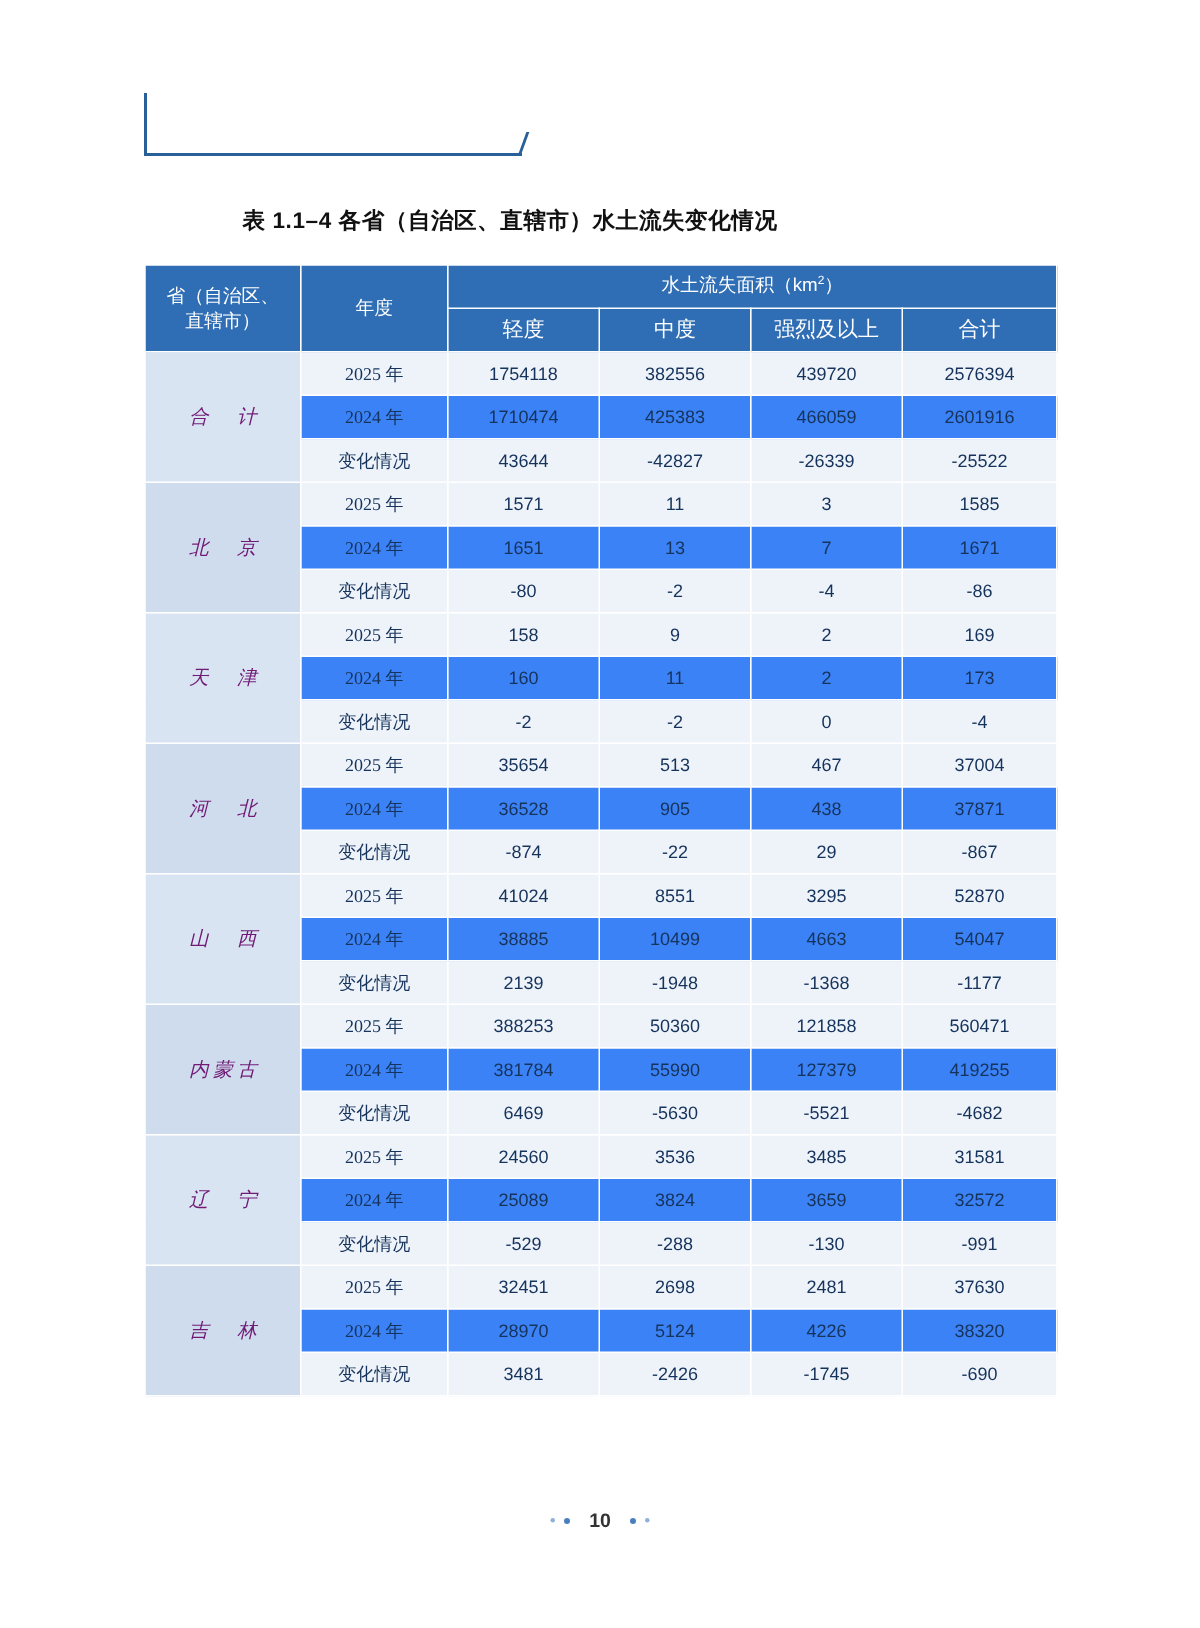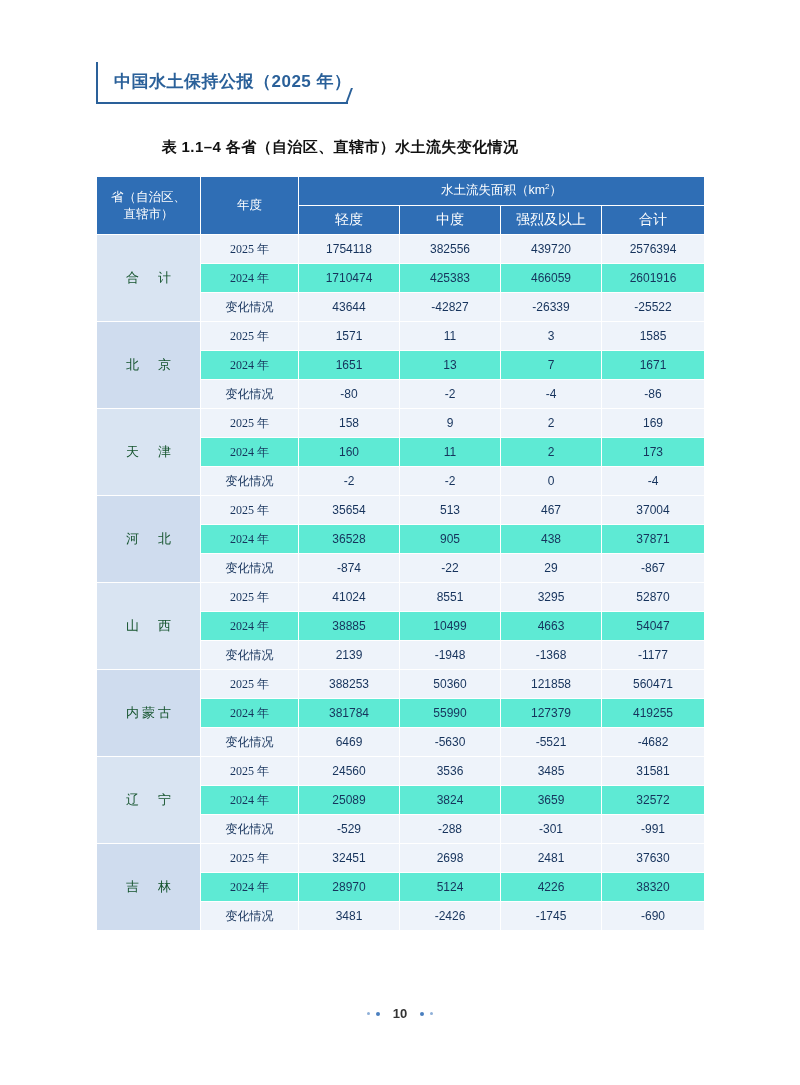--- a/index.html
+++ b/index.html
@@ -103,38 +103,39 @@
   }
   .hdr-sub {
     background: #2f6eb5;
     color: #ffffff;
     font-size: 14px;
     height: 26px;
     margin-top: 38px;
   }
   td.prov {
     background: #d9e4f2;
-    color: #14532d;
+    color: #701a75;
     font-size: 13px;
     letter-spacing: 3px;
     text-indent: 3px;
+    font-style: italic;
   }
   td.year {
     background: #eef3fa;
     color: #16335c;
     font-size: 12px;
     font-family: Liberation Serif, serif;
   }
   td.val {
     background: #eef3fa;
     color: #16335c;
     font-size: 12px;
   }
   tr.alt td.year, tr.alt td.val {
-    background: #5eead4;
+    background: #3b82f6;
   }
   td.prov.alt2 {
     background: #cfdcee;
   }
   .sup {
     font-size: 8px;
     vertical-align: super;
   }
 
   
@@ -167,21 +168,20 @@
     vertical-align: middle;
   }
 </style>
 </head>
 <body>
 
 <div class="header">
   <div class="header-rule"></div>
   <div class="header-underline"></div>
   <div class="header-underline2"></div>
-  <div class="header-title">中国水土保持公报（2025 年）</div>
 </div>
 
 <div class="table-caption">表 1.1–4  各省（自治区、直辖市）水土流失变化情况</div>
 
 <div class="table-wrap">
   <table class="data">
     <colgroup>
       <col style="width:104px">
       <col style="width:98px">
       <col style="width:101px">
@@ -357,21 +357,21 @@
         <td class="year">2024 年</td>
         <td class="val">25089</td>
         <td class="val">3824</td>
         <td class="val">3659</td>
         <td class="val">32572</td>
       </tr>
       <tr>
         <td class="year">变化情况</td>
         <td class="val">-529</td>
         <td class="val">-288</td>
-        <td class="val">-301</td>
+        <td class="val">-130</td>
         <td class="val">-991</td>
       </tr>
 
       <tr>
         <td class="prov alt2" rowspan="3">吉　林</td>
         <td class="year">2025 年</td>
         <td class="val">32451</td>
         <td class="val">2698</td>
         <td class="val">2481</td>
         <td class="val">37630</td>

